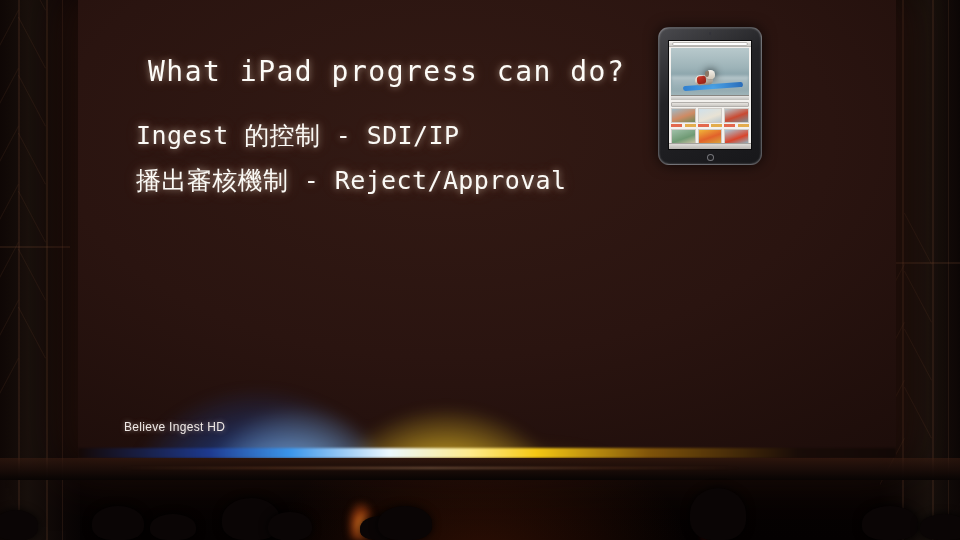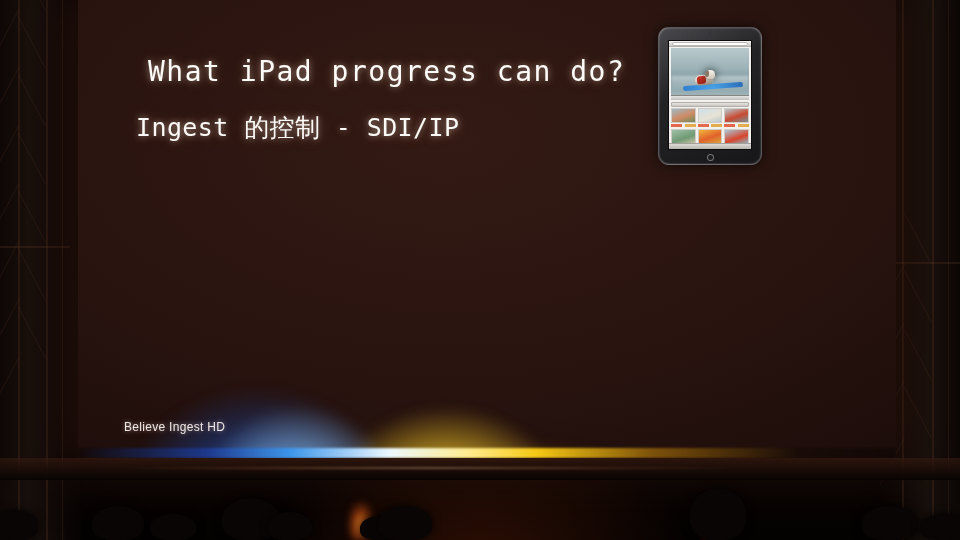--- a/index.html
+++ b/index.html
@@ -77,21 +77,21 @@
   .slide-text {
     position:absolute; left:0; right:0; top:0;
     color:#fdfcf8;
     font-family:"DejaVu Sans Mono","Liberation Mono", monospace;
     text-shadow:0 0 6px rgba(255,230,210,0.45), 0 0 14px rgba(255,200,160,0.22);
   }
   #slide-title {
     position:absolute; left:70px; top:55px;
     font-size:28px; letter-spacing:1.5px; white-space:nowrap;
   }
-  #bullets { position:absolute; left:58px; top:105px; }
+  #bullets { position:absolute; left:58px; top:113px; }
   .bullet {
     font-size:25px; letter-spacing:0.4px; white-space:nowrap;
     line-height:45px; color:#fbfaf6;
     text-shadow:0 0 6px rgba(255,235,215,0.5), 0 0 15px rgba(255,205,165,0.25);
   }
 
   
   #sony-logo {
     position:absolute; right:35px; top:34px; text-align:center;
     line-height:1;
@@ -281,20 +281,21 @@
   <div id="screen">
     <div class="surface"></div>
     <div class="glow"></div>
 
     <div class="slide-text">
 
       <div id="slide-title">What iPad progress can do?</div>
 
       <div id="bullets">
         <div class="bullet">Ingest 的控制 - SDI/IP</div>
+        <div class="bullet">播出審核機制 - Reject/Approval</div>
       </div>
     </div>
 
 
     <div id="ipad">
       <div id="ipad-cam"></div>
       <div id="ipad-screen">
         <div class="ip-chrome">
           <div class="ip-urlbar"></div>
         </div>

